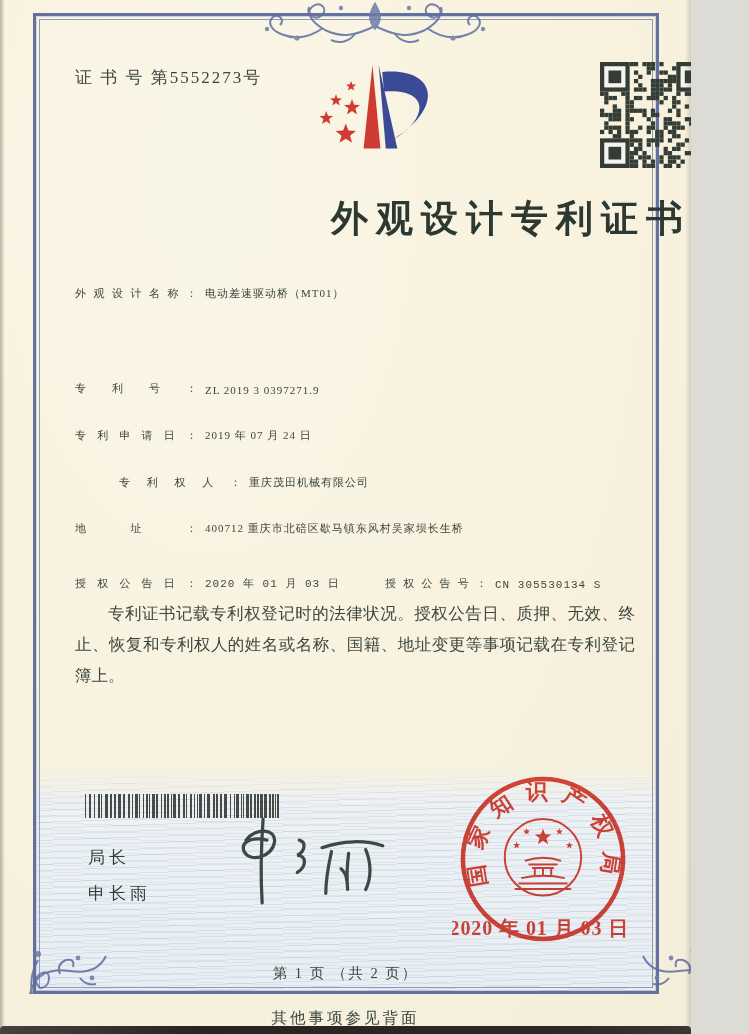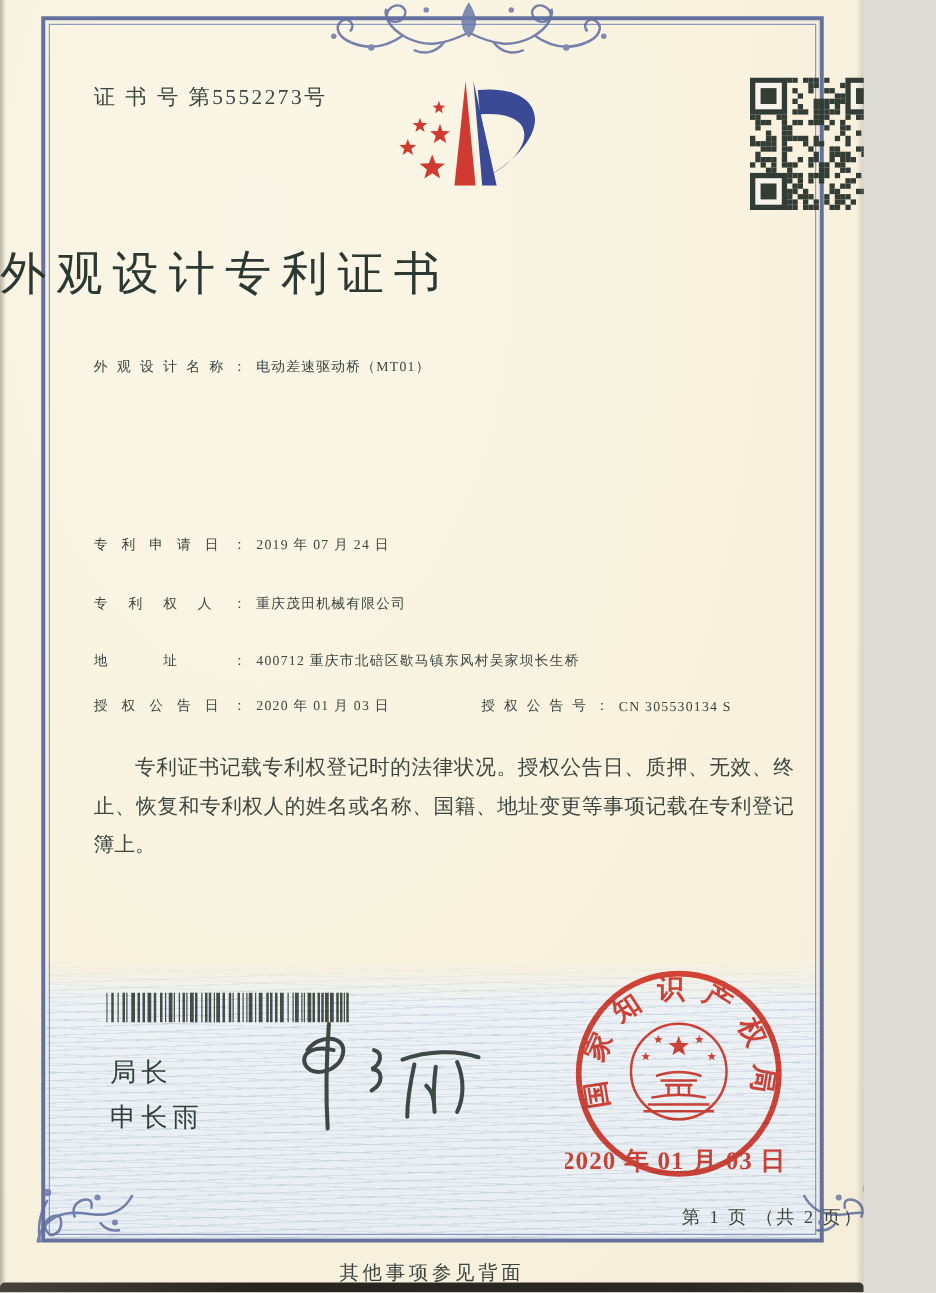--- a/index.html
+++ b/index.html
@@ -17,32 +17,32 @@
   
   .guilloche{position:absolute;left:37px;right:37px;top:768px;height:223px;
     background:
       repeating-linear-gradient(178deg, rgba(96,118,148,.13) 0 1px, rgba(0,0,0,0) 1px 6px),
       repeating-linear-gradient(2deg, rgba(96,118,148,.09) 0 1px, rgba(0,0,0,0) 1px 7px),
       linear-gradient(180deg,#eef2f5,#e8eef3);}
   .guilloche::before{content:"";position:absolute;left:0;right:0;top:0;height:34px;
     background:linear-gradient(#f6f1de, rgba(246,241,222,0));}
   
   .cert-no{left:75px;top:66px;font-size:17px;letter-spacing:2px;color:#3a453f;}
-  .title{left:0;right:0;top:194px;text-align:left;font-size:37px;font-weight:400;
+  .title{left:0;right:0;top:194px;text-align:right;font-size:37px;font-weight:700;
     letter-spacing:8px;color:#2c3832;margin:0;}
   .row{left:75px;font-size:11px;color:#3a453f;white-space:nowrap;}
   .flabel{display:inline-block;width:122px;text-align:justify;text-align-last:justify;vertical-align:bottom;}
   .fvalue{margin-left:8px;letter-spacing:1px;}
   .field-right{position:absolute;left:310px;top:0;white-space:nowrap;}
   .field-right .flabel{width:102px;}
   .paras{left:75px;right:56px;top:598px;font-size:16.5px;line-height:31px;
     text-align:justify;color:#3c463f;}
   .paras p{margin:0;text-indent:2em;}
-  .signer{left:88px;top:840px;font-size:21px;line-height:36px;letter-spacing:4px;color:#333f3a;}
-  .page-num{left:0;right:0;top:964px;text-align:right;font-size:14.5px;letter-spacing:2px;color:#3a453f;}
+  .signer{left:88px;top:840px;font-size:17px;line-height:36px;letter-spacing:4px;color:#333f3a;}
+  .page-num{left:0;right:0;top:964px;text-align:center;font-size:14.5px;letter-spacing:2px;color:#3a453f;}
   .back-note{left:0;right:0;top:1008px;text-align:center;font-size:15.5px;letter-spacing:3px;color:#3a453f;}
   
   .bottom-edge{position:absolute;left:0;right:0;bottom:0;height:8px;
     background:linear-gradient(90deg,#45423c,#26241f 30%,#2b2925 80%,#3a3731);border-radius:4px 4px 0 0;}
   .edge-left{position:absolute;left:0;top:0;bottom:0;width:5px;
     background:linear-gradient(90deg,rgba(60,60,55,.35),rgba(0,0,0,0));}
   .edge-right{position:absolute;right:0;top:0;bottom:0;width:6px;
     background:linear-gradient(270deg,rgba(60,60,60,.18),rgba(0,0,0,0));}
   .seal-svg{mix-blend-mode:multiply;opacity:.93;}
   .orn{color:#5f6da0;}
@@ -345,30 +345,33 @@
       <rect x="0" y="72" width="28" height="28" fill="#333d35"></rect>
       <rect x="4" y="76" width="20" height="20" fill="#f6f4ec"></rect>
       <rect x="8" y="80" width="12" height="12" fill="#333d35"></rect>
     </svg>
 
   <h1 class="abs title">外观设计专利证书</h1>
 
   <div class="abs row" style="top:286px;">
     <span class="flabel">外观设计名称：</span><span class="fvalue">电动差速驱动桥（MT01）</span>
   </div>
+  <div class="abs row" style="top:381px;">
+    <span class="flabel">专利号：</span><span class="fvalue">ZL 2019 3 0397271.9</span>
+  </div>
   <div class="abs row" style="top:428px;">
     <span class="flabel">专利申请日：</span><span class="fvalue">2019 年 07 月 24 日</span>
   </div>
-  <div class="abs row" style="top:475px;">
+  <div class="abs row" style="top:475px;margin-left:44px;">
     <span class="flabel">专利权人：</span><span class="fvalue">重庆茂田机械有限公司</span>
   </div>
   <div class="abs row" style="top:521px;">
     <span class="flabel">地址：</span><span class="fvalue">400712  重庆市北碚区歇马镇东风村吴家坝长生桥</span>
   </div>
-  <div class="abs row" style="top:557px;">
+  <div class="abs row" style="top:576px;font-family:Liberation Mono, monospace;">
     <span class="flabel">授权公告日：</span><span class="fvalue">2020 年 01 月 03 日</span>
     <span class="field-right">
       <span class="flabel">授权公告号：</span><span class="fvalue">CN 305530134 S</span>
     </span>
   </div>
 
   <div class="abs paras">
     <p>专利证书记载专利权登记时的法律状况。授权公告日、质押、无效、终止、恢复和专利权人的姓名或名称、国籍、地址变更等事项记载在专利登记簿上。</p>
   </div>
 

